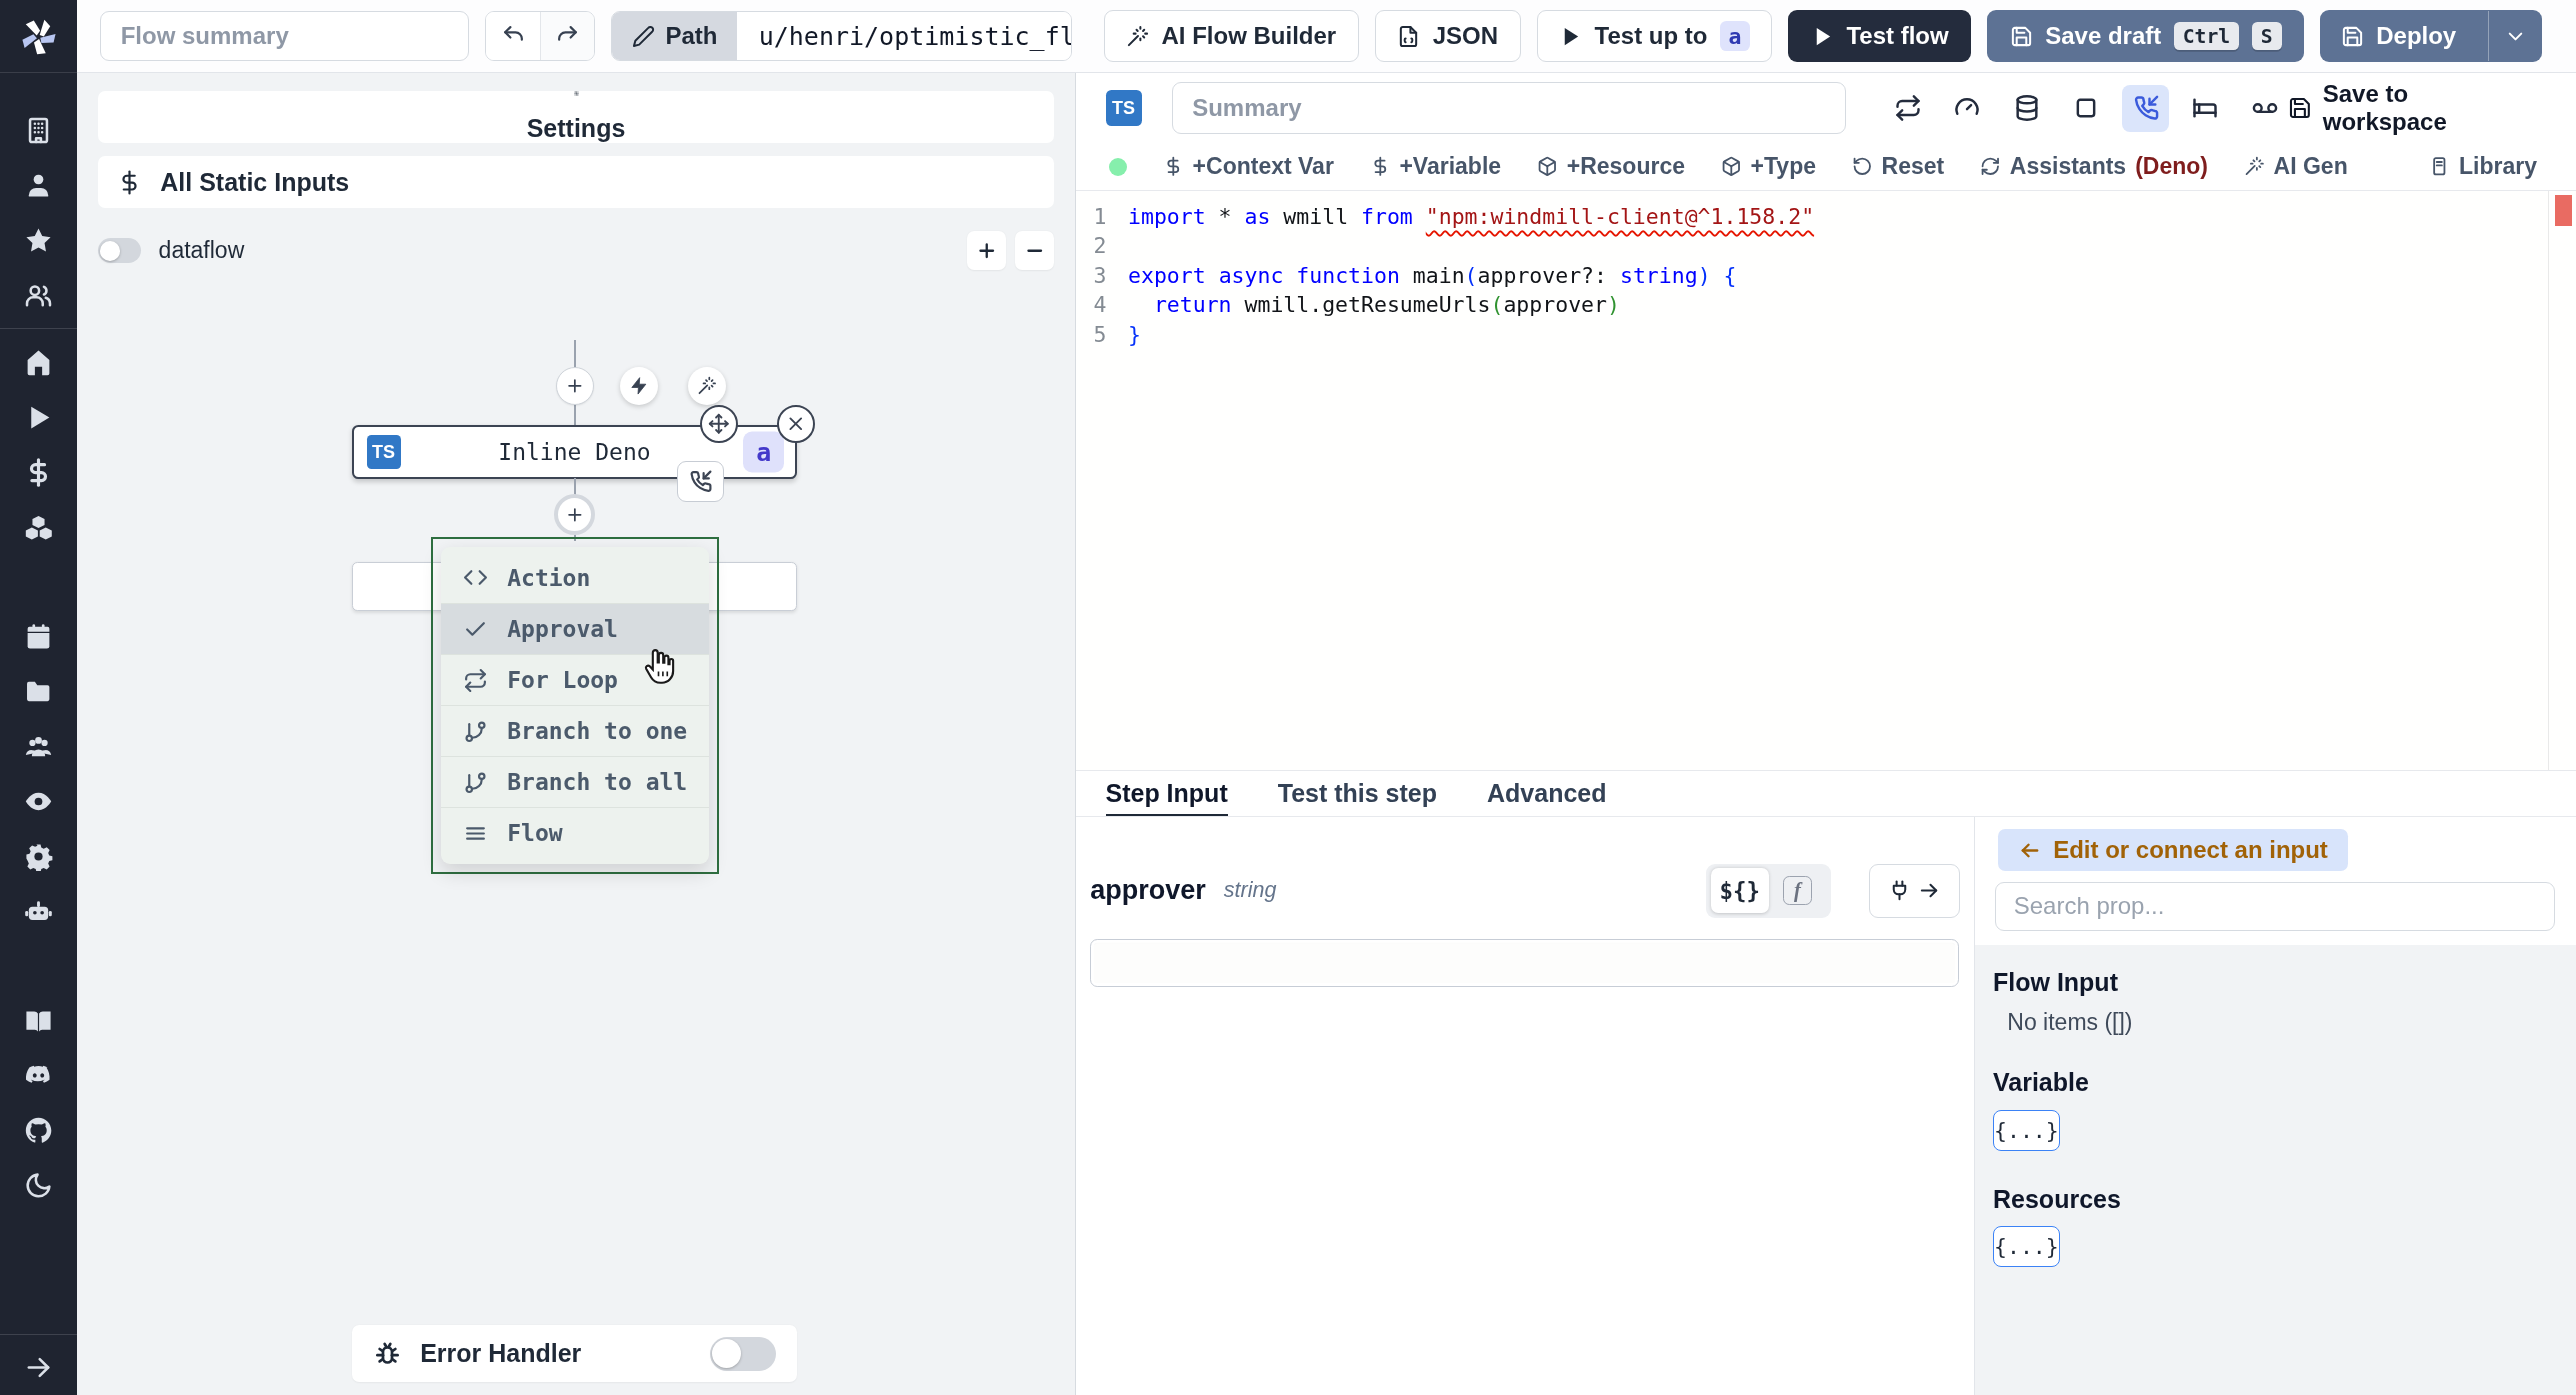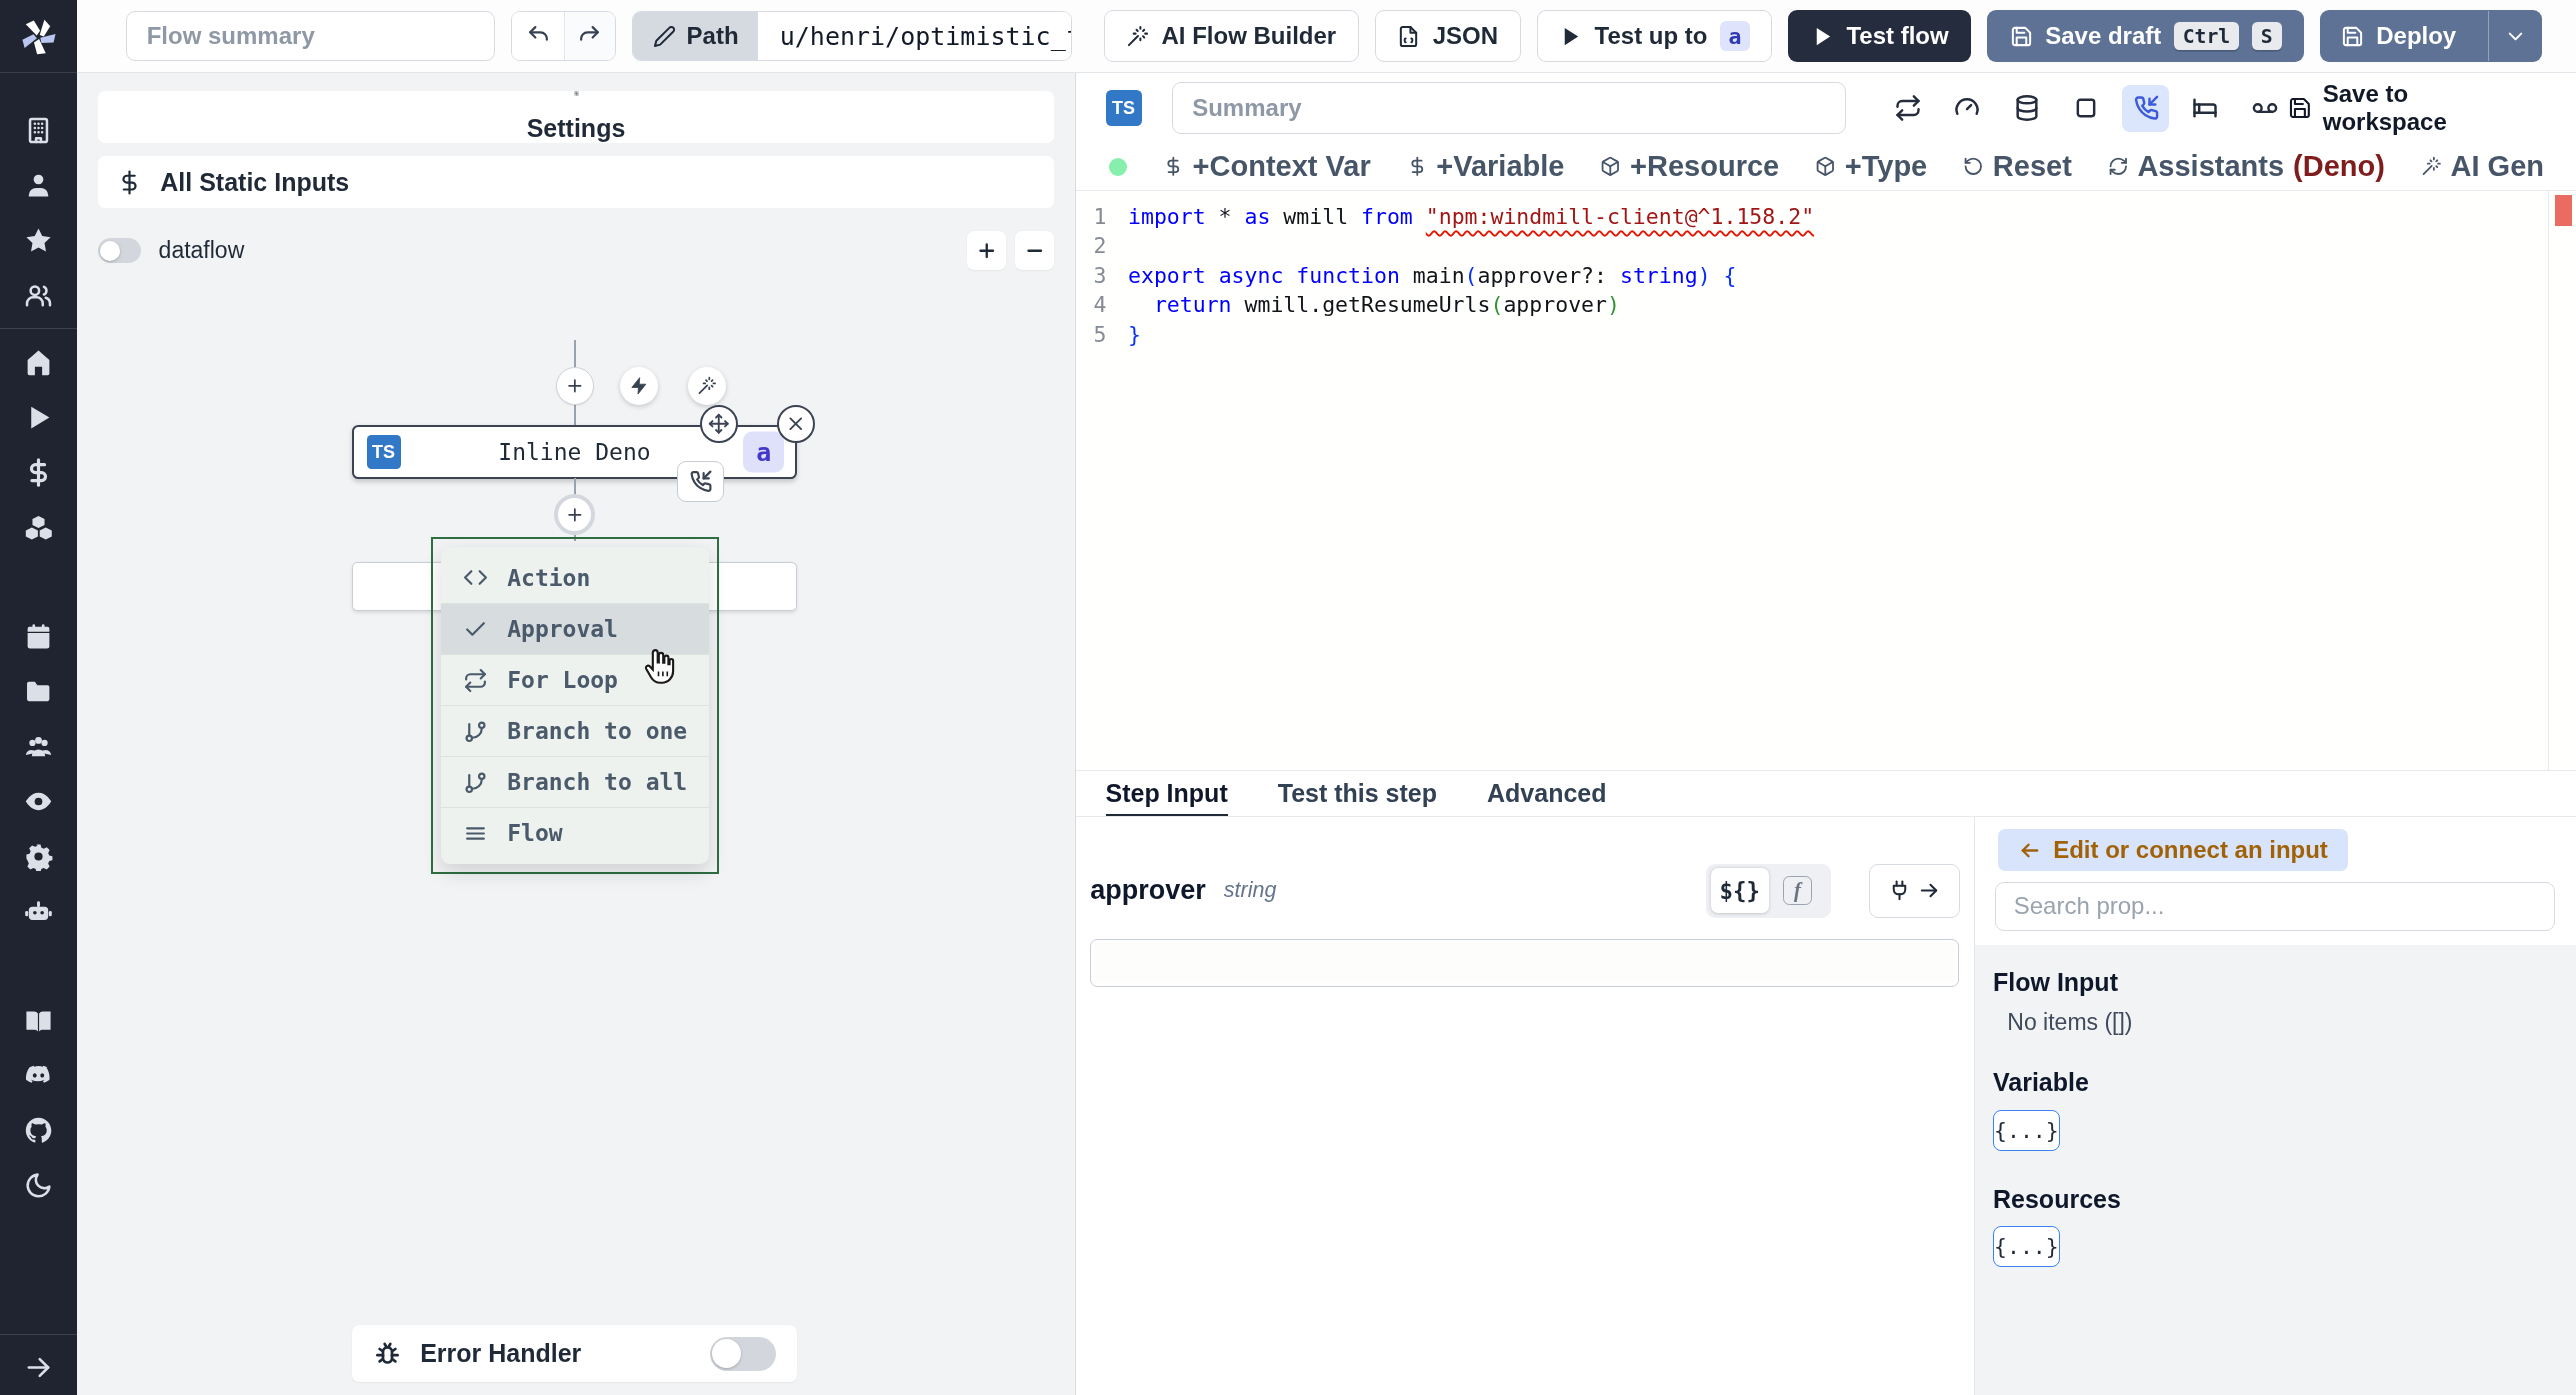--- a/index.html
+++ b/index.html
@@ -12,21 +12,21 @@
   #sidebar { position:absolute; left:0; top:0; width:77px; height:1395px; background:#1f2430; display:flex; flex-direction:column; align-items:center; z-index:50; }
   .logo-box { width:77px; height:73px; display:flex; align-items:center; justify-content:center; border-bottom:0.9px solid rgba(255,255,255,.12); }
   .sb-icon { width:77px; height:55px; display:flex; align-items:center; justify-content:center; color:#dbe0e8; cursor:pointer; }
   .sb-icon svg { width:29px; height:29px; }
   .sb-div { width:77px; border-top:0.9px solid rgba(255,255,255,.14); margin:5.4px 0; }
   .sb-gap { height:54px; }
   .sb-bottom { margin-top:auto; }
 
   
   #topbar { position:absolute; left:77px; top:0; right:0; height:73px; background:#fdfdfe; border-bottom:0.9px solid #e2e5ea; display:flex; align-items:center; padding:0 34px 0 23px; gap:16px; z-index:40; }
-  .tb-input { height:50px; border:0.9px solid #d6dbe1; border-radius:9px; background:#fff; padding:0 19.7px; font-size:24px; color:#1f2937; outline:none;margin-left:26px; }
+  .tb-input { height:50px; border:0.9px solid #d6dbe1; border-radius:9px; background:#fff; padding:0 19.7px; font-size:24px; color:#1f2937; outline:none; }
   .tb-input::placeholder { color:#8f98a6; font-weight:600; }
   #flow-summary { width:380px; font-weight:600; }
   .undo-redo { display:flex; border:0.9px solid #d6dbe1; border-radius:9px; overflow:hidden; background:#fff; height:50px; }
   .ur-btn { width:61px; display:flex; align-items:center; justify-content:center; color:#374151; background:#fff; border:none; cursor:pointer; }
   .ur-btn + .ur-btn { border-left:0.9px solid #e3e6ea; background:#fafbfc; }
   .ur-btn svg { width:25px; height:25px; }
   .path-group { display:flex; height:50px; border:0.9px solid #d6dbe1; border-radius:9px; overflow:hidden; }
   .path-label { background:#d5d9e0; display:flex; align-items:center; gap:10.7px; padding:0 19.7px; font-weight:700; font-size:24px; color:#1f2937; }
   .path-label svg { width:23px; height:23px; }
   .path-value { border:none; outline:none; width:394px; padding:0 21.5px; font-size:25px; color:#111827; font-family:"DejaVu Sans Mono", monospace; background:#fff; }
@@ -90,21 +90,21 @@
   #right { position:absolute; left:1076px; top:73px; right:0; bottom:0; display:flex; flex-direction:column; background:#fff; }
   .ed-head1 { height:70px; display:flex; align-items:center; padding:0 39px 0 29.5px; gap:0; flex:none; }
   .ed-head1 .ts-badge2 { width:36px; height:36px; background:#3178c6; color:#fff; border-radius:5.4px; display:flex; align-items:center; justify-content:center; font-weight:700; font-size:18px; flex:none; }
   #summary-input { width:680px; margin-left:30px; height:52px; }
   .ed-icons { display:flex; align-items:center; gap:12.5px; margin-left:38px; }
   .ed-icon { width:47px; height:47px; display:flex; align-items:center; justify-content:center; color:#242c3d; border-radius:8px; cursor:pointer; }
   .ed-icon svg { width:28px; height:28px; }
   .ed-icon.active { background:#dbe5fb; color:#3b5bdb; }
   .save-ws { margin-left:auto; display:flex; align-items:center; gap:10.7px; font-weight:700; font-size:24px; color:#111827; cursor:pointer; }
   .save-ws svg { width:24px; height:24px; }
-  .ed-head2 { height:48px; display:flex; align-items:center; padding:0 39px 0 33px; gap:36px; flex:none; font-size:29px; font-weight:600; color:#475569; border-bottom:0.9px solid #e7e9ed; }
+  .ed-head2 { height:48px; display:flex; align-items:center; padding:0 39px 0 33px; gap:36px; flex:none; font-size:23px; font-weight:600; color:#475569; border-bottom:0.9px solid #e7e9ed; }
   .dot { width:18px; height:18px; border-radius:50%; background:#86efac; flex:none; }
   .act { display:flex; align-items:center; gap:9px; cursor:pointer; white-space:nowrap; }
   .act svg { width:20.6px; height:20.6px; }
   .deno-green { color:#7f1d1d; }
   .lib { margin-left:auto; }
 
   .code-area { flex:1; position:relative; overflow:hidden; background:#fffffe; }
   .code-row { display:flex; height:29.5px; align-items:center; }
   .code-rows { padding-top:10.7px; }
   .gutter { width:52px; text-align:right; padding-right:21.5px; color:#848b93; font-family:"DejaVu Sans Mono", monospace; font-size:21.5px; flex:none; }

